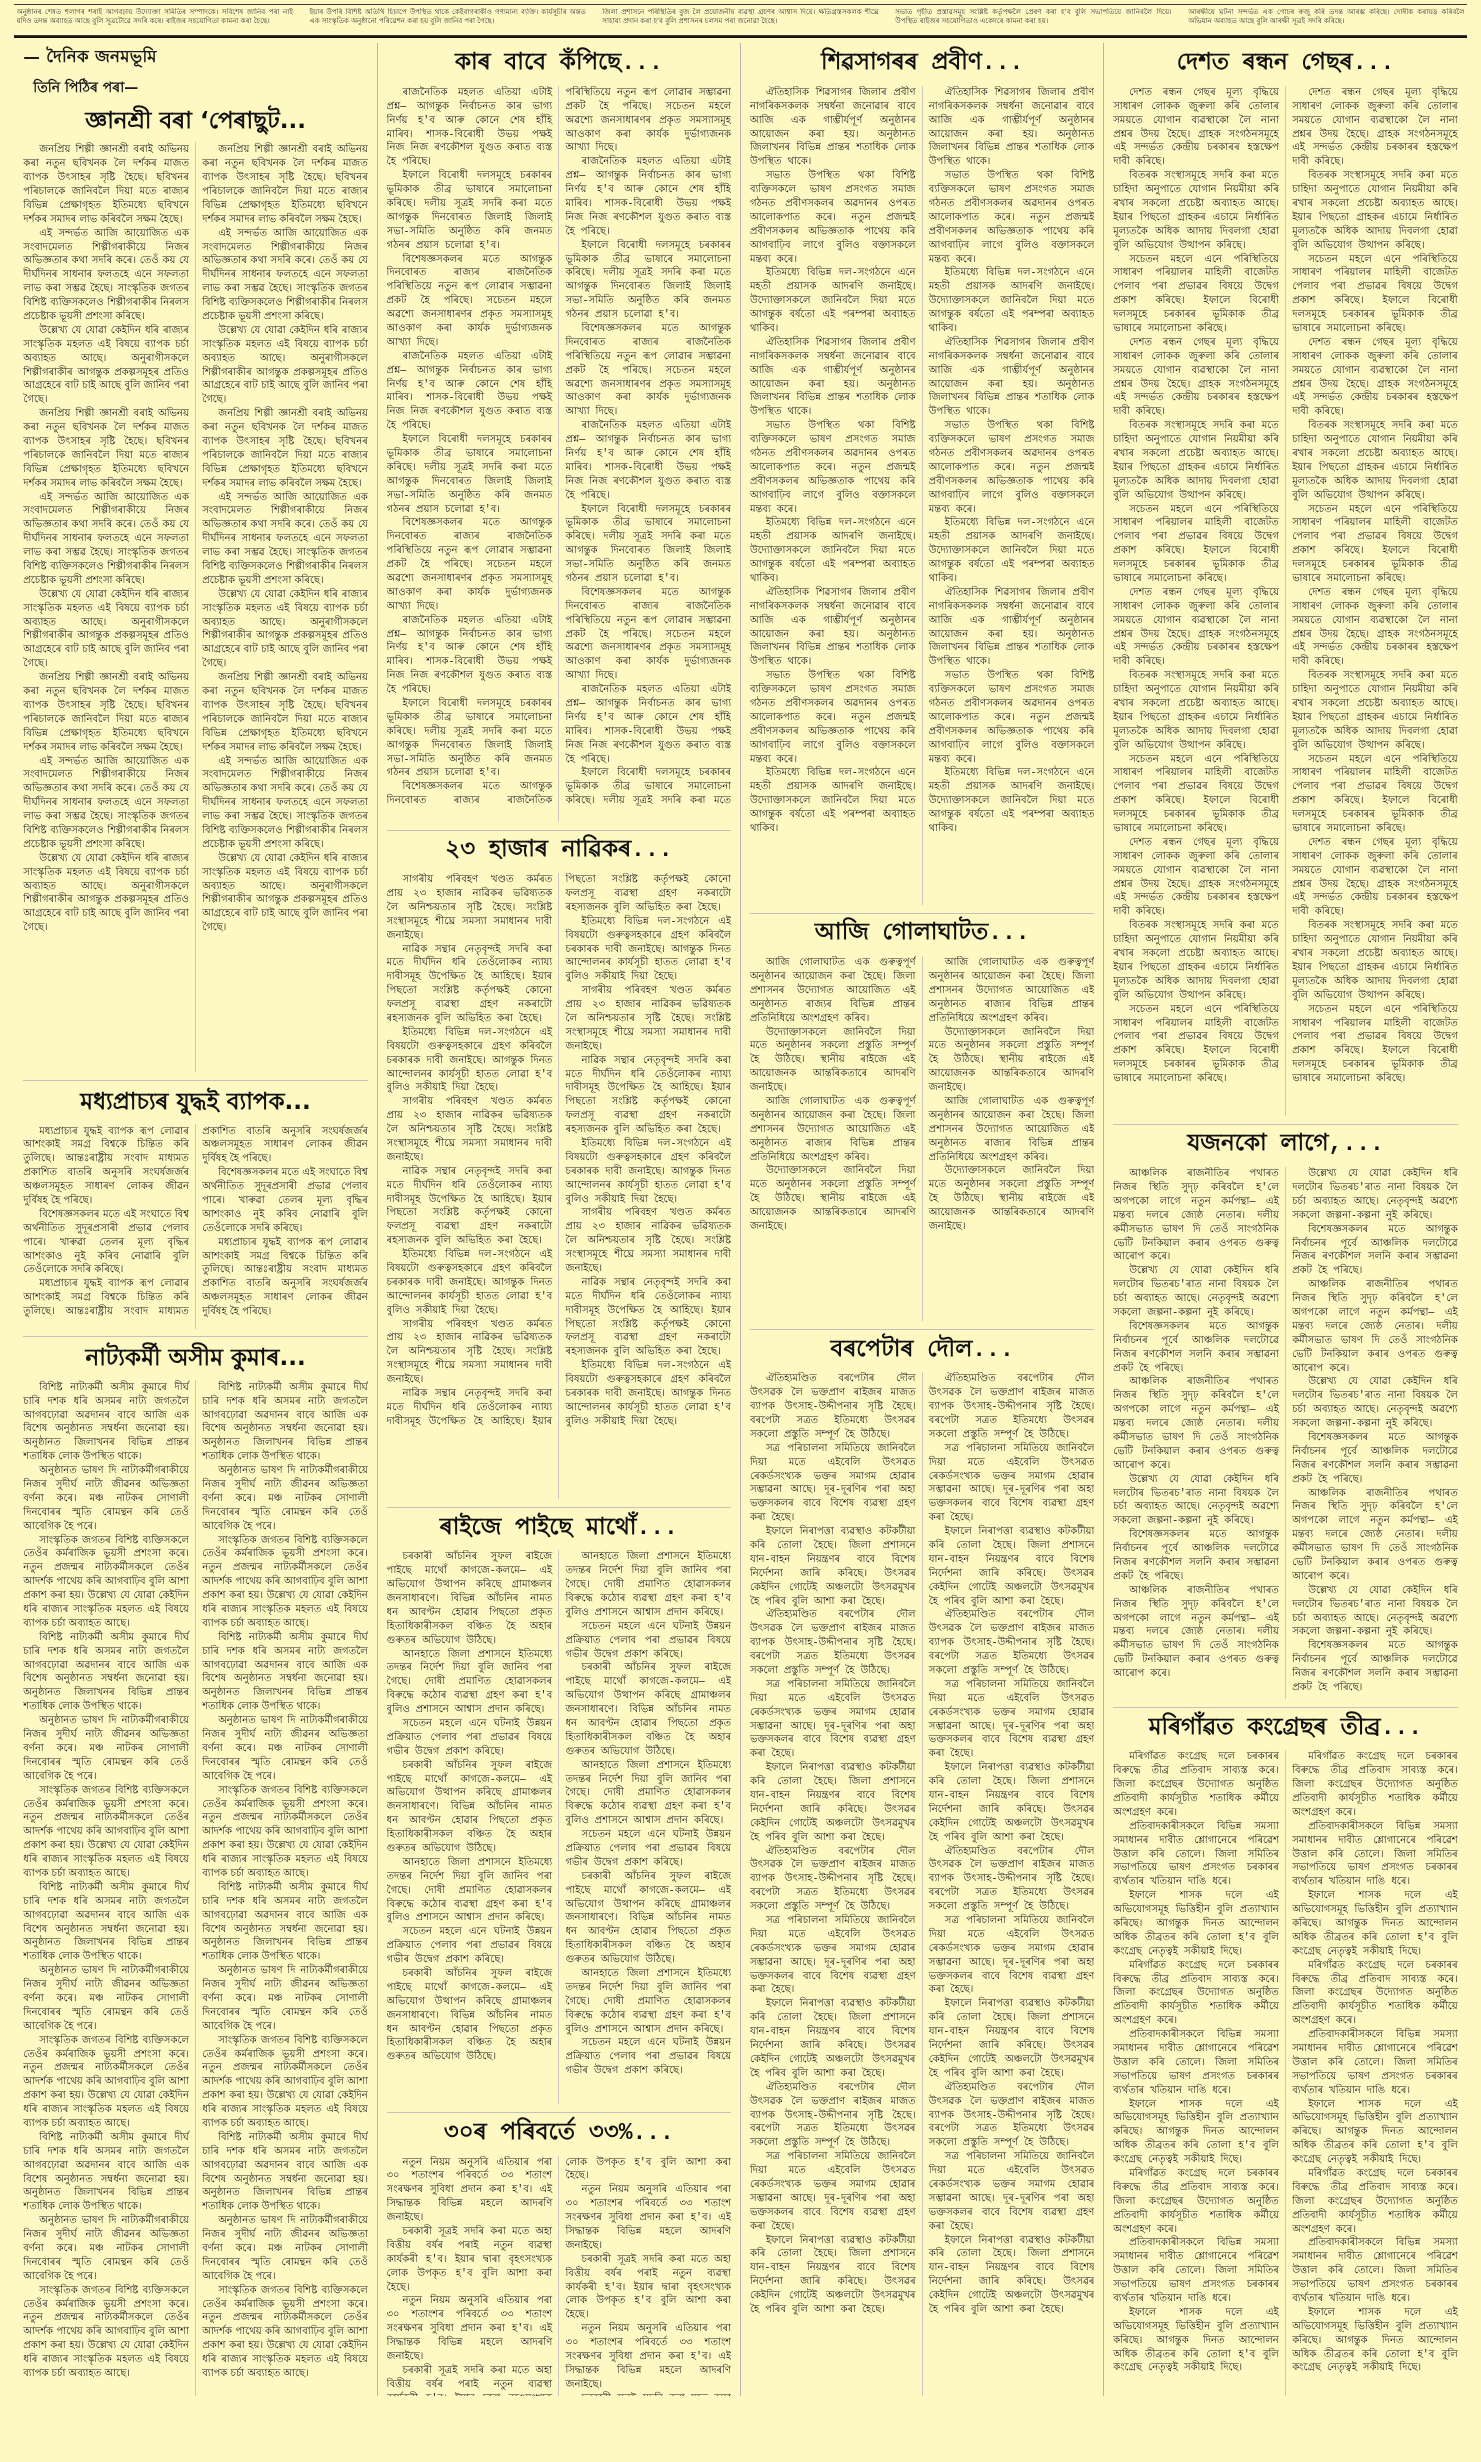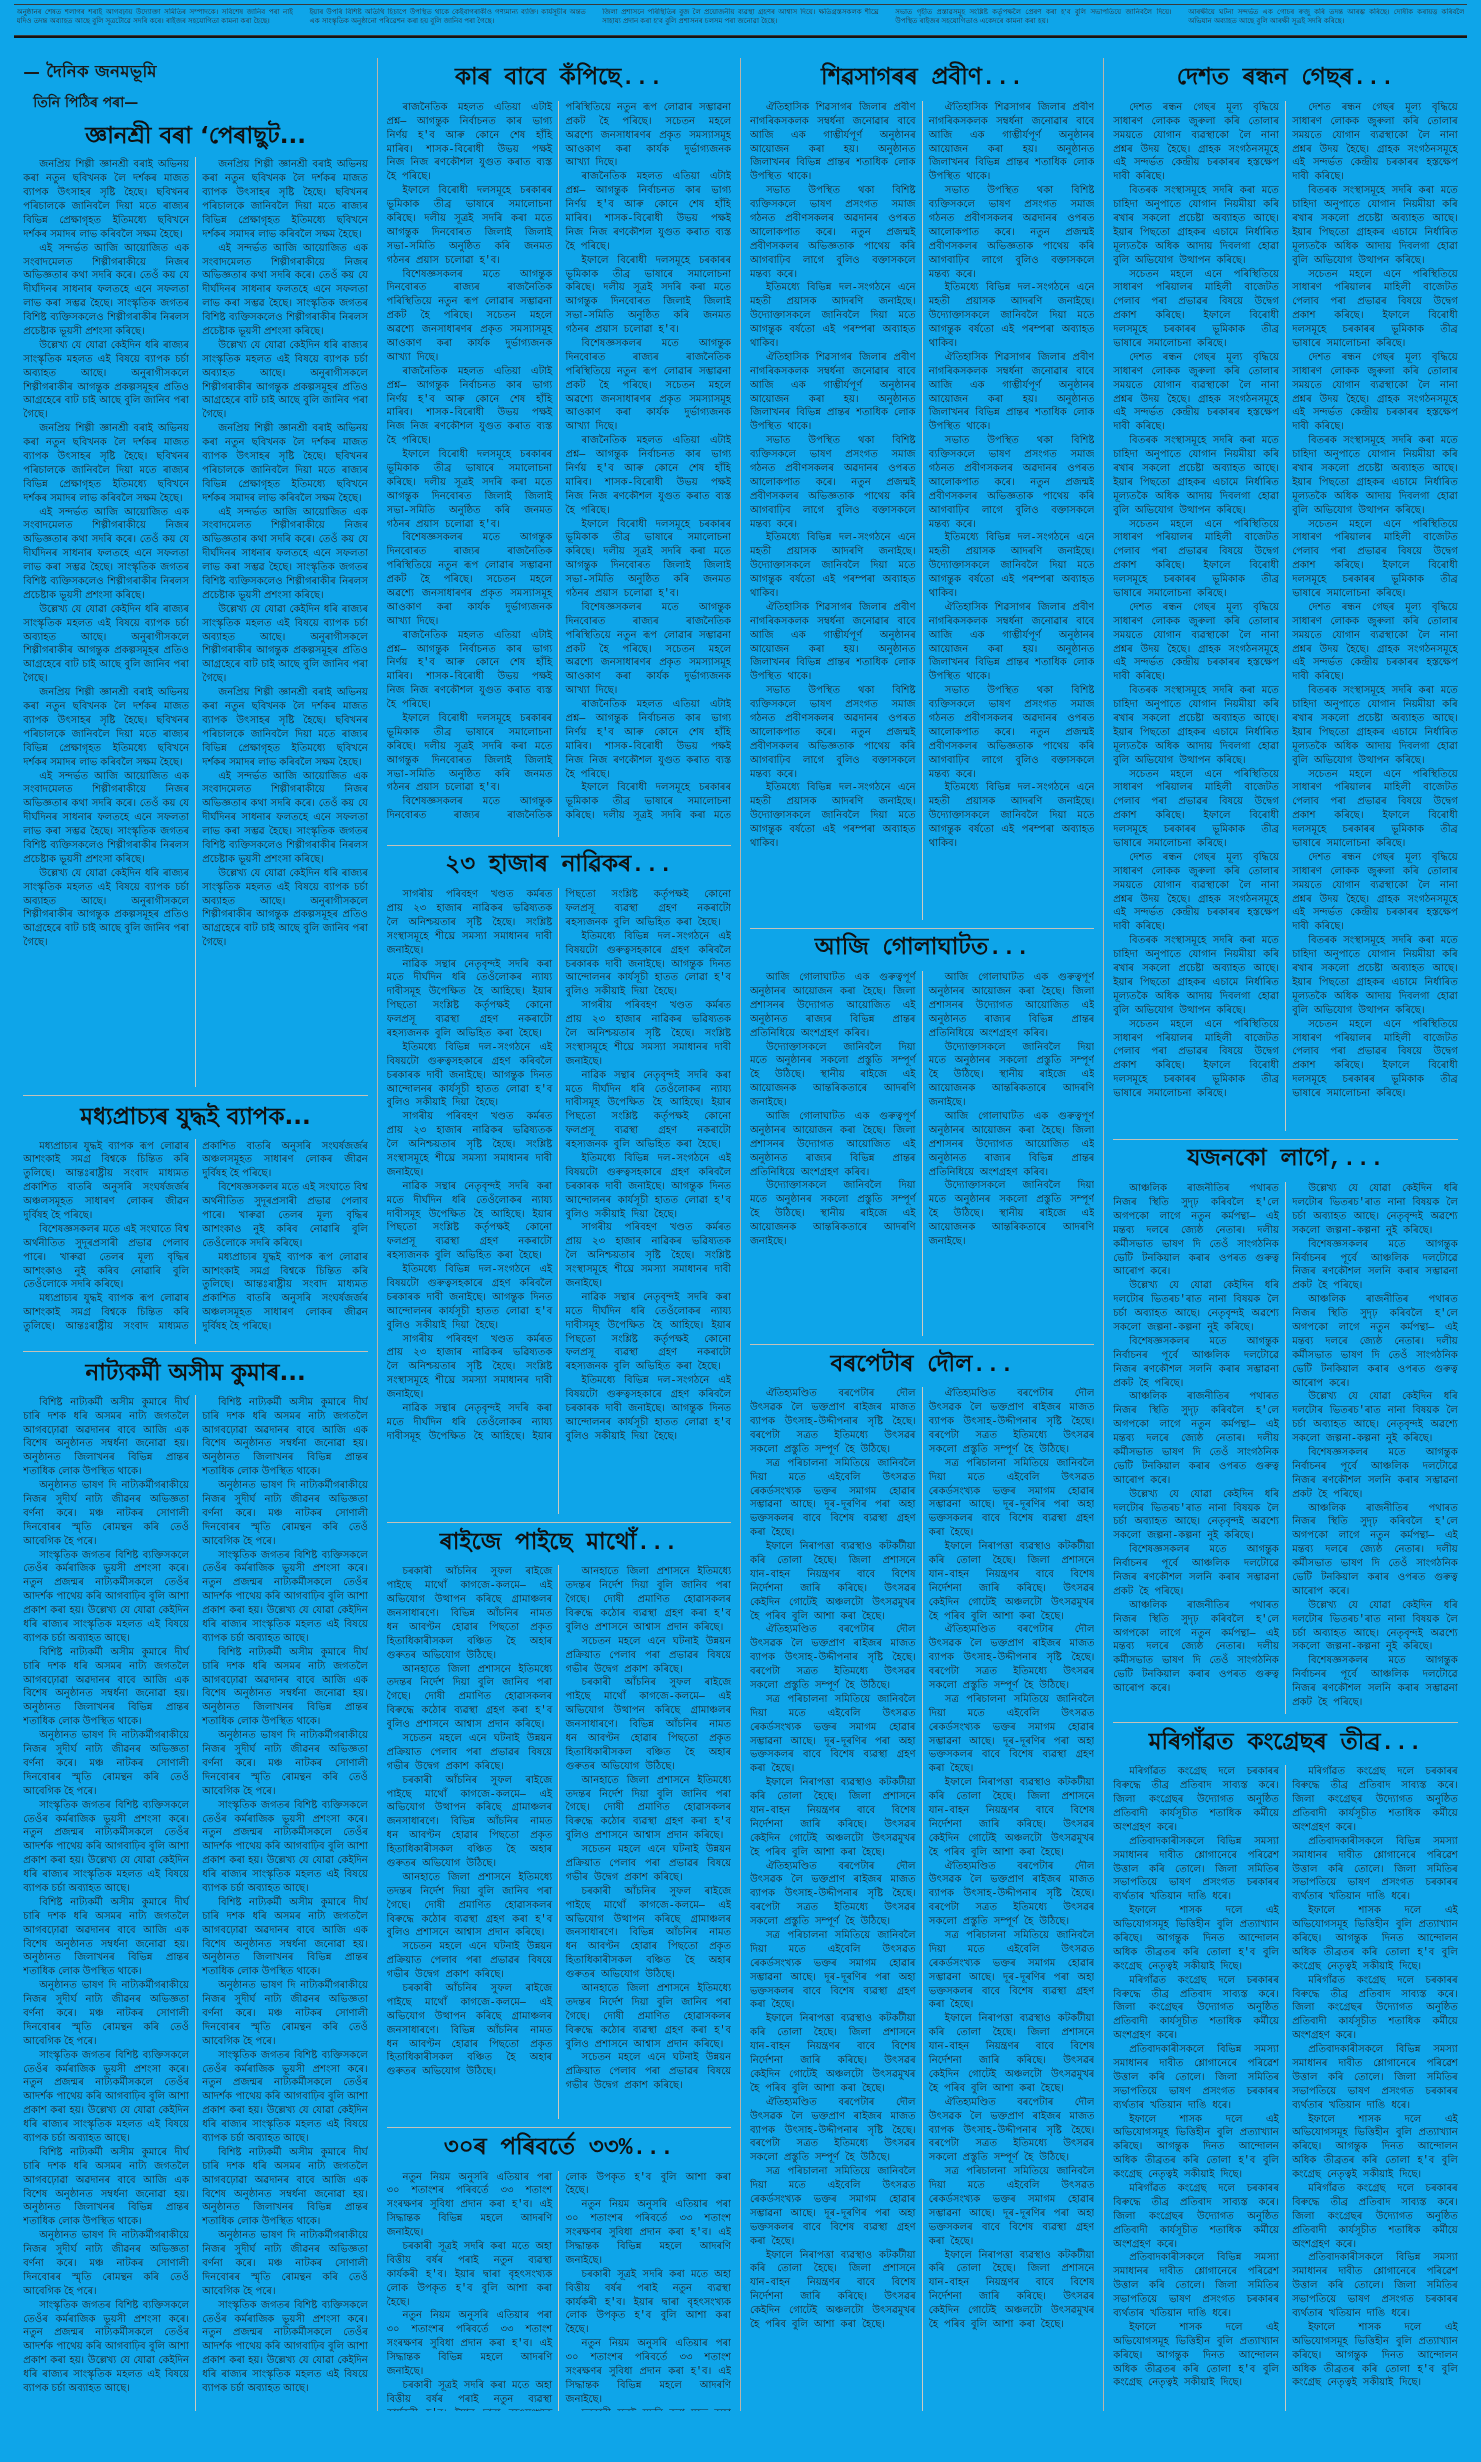--- a/index.html
+++ b/index.html
@@ -2,21 +2,21 @@
 <html style="font-size:8.9px"><head>
 <meta charset="utf-8">
 <style>
   * { box-sizing: border-box; }
   html,body { margin:0; padding:0; }
   body { background:#9a9891; font-family:"DejaVu Sans", sans-serif; }
 
   .page {
     width:1481px; height:2462px;
     margin:0 auto;
-    background:#0ea5e9;
+    background:#fef9c3;
     color:#1b1b1b;
     position:relative;
     overflow:hidden;
     padding:4.4px 14.4px 8.9px 14.4px;
   }
 
   
   .top-strip {
     display:flex; gap:16.6px;
     border-top:0.8px solid #3a3a3a;
@@ -44,21 +44,21 @@
   .dateline-left { font-size:13.3px; font-weight:bold; }
   .dateline-right-wrap { display:flex; align-items:center; }
   .dateline-right { font-size:15px; font-weight:bold; }
   .pageno { font-size:32px; font-weight:bold; margin-left:19px; line-height:1; }
 
   .thick-rule { border-top:2.2px solid #141414; }
 
   
   .content {
     display:flex;
-    margin-top:20px;
+    margin-top:5px;
     height:2353px;
     overflow:hidden;
   }
   .colgroup {
     flex:1;
     padding:0 8.9px;
     overflow:hidden;
   }
   .colgroup + .colgroup { border-left:0.6px solid #b8b4ab;font-family:Liberation Mono, monospace; }
 

